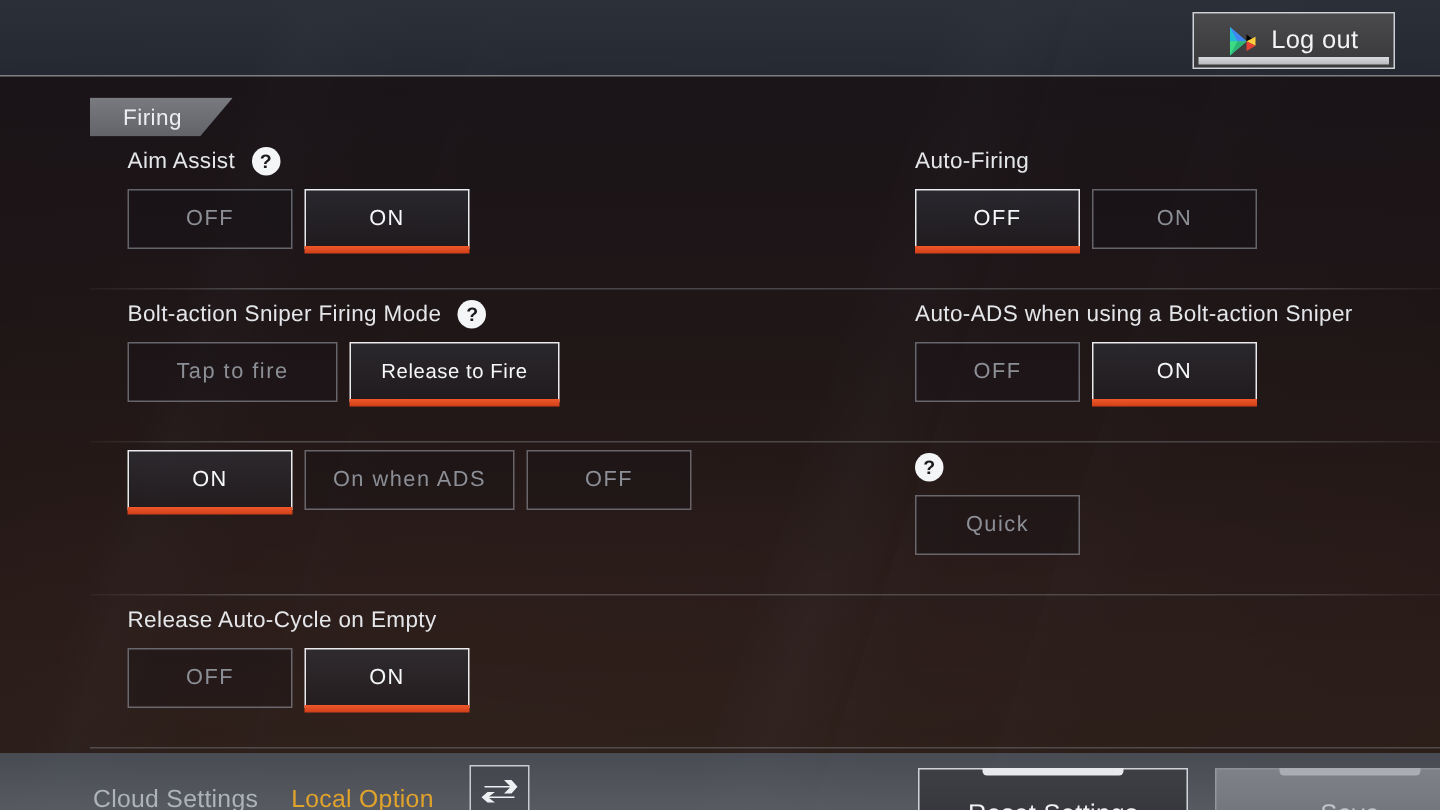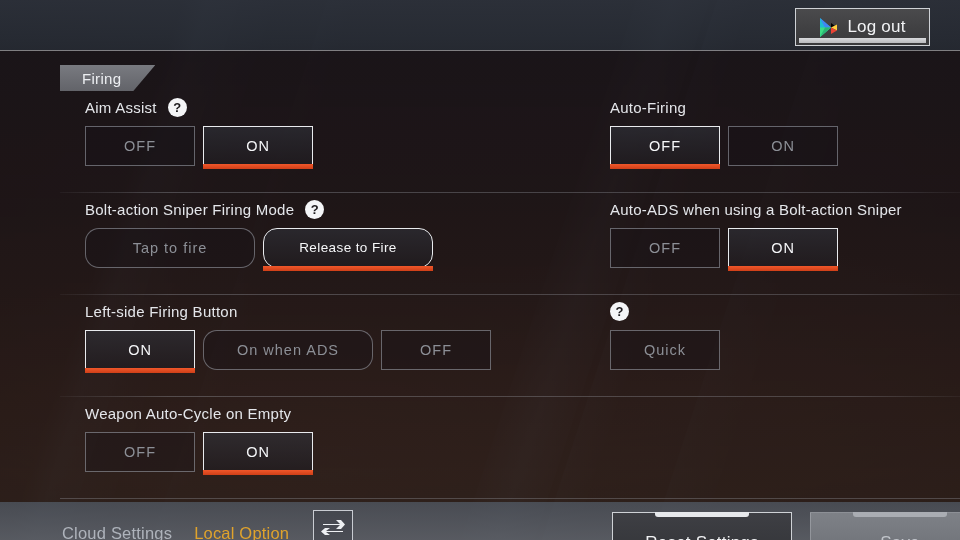--- a/index.html
+++ b/index.html
@@ -100,21 +100,21 @@
 
   .opts { display:flex; gap:8px; margin-top:6px; }
   .opt {
     position:relative; width:110px; height:40px;
     display:flex; align-items:center; justify-content:center; text-align:left;
     border:1px solid rgba(176,182,192,.50);
     background:rgba(20,18,22,.30);
     color:#8c8f96; font-size:14.5px; letter-spacing:1px;
     line-height:1.02; cursor:pointer;
   }
-  .opt.wide { width:170px;border-radius:14px; }
+  .opt.wide { width:140px; }
   .opt.sel {
     border-color:#e9ebee;
     background:linear-gradient(180deg,rgba(48,50,58,.62),rgba(32,28,32,.72));
     color:#f6f7f9;
   }
   .opt.sel::after {
     content:""; position:absolute; left:-1px; right:-1px; bottom:-4px; height:5px;
     background:linear-gradient(180deg,#f0572a,#cf3f18);
   }
   .opt.two { font-size:13.5px; letter-spacing:.4px; line-height:1.12; }
@@ -239,43 +239,40 @@
         </div>
         <div class="opts">
           <div class="opt">OFF</div>
           <div class="opt sel">ON</div>
         </div>
       </div>
     </div>
     <div class="row">
       <div class="divider"></div>
       <div class="cell left">
-        <div class="lbl-line">
-          <span class="lbl">Left-side Firing Button</span>
-        </div>
         <div class="opts">
           <div class="opt sel">ON</div>
           <div class="opt wide">On when ADS</div>
           <div class="opt">OFF</div>
         </div>
       </div>
       <div class="cell right">
         <div class="lbl-line">
           <span class="help">?</span>
         </div>
         <div class="opts">
           <div class="opt">Quick</div>
         </div>
       </div>
     </div>
     <div class="row">
       <div class="divider"></div>
       <div class="cell left">
         <div class="lbl-line">
-          <span class="lbl">Weapon Auto-Cycle on Empty</span>
+          <span class="lbl">Release Auto-Cycle on Empty</span>
         </div>
         <div class="opts">
           <div class="opt">OFF</div>
           <div class="opt sel">ON</div>
         </div>
       </div>
     </div>
   </div>
 
 <div id="bottombar">

